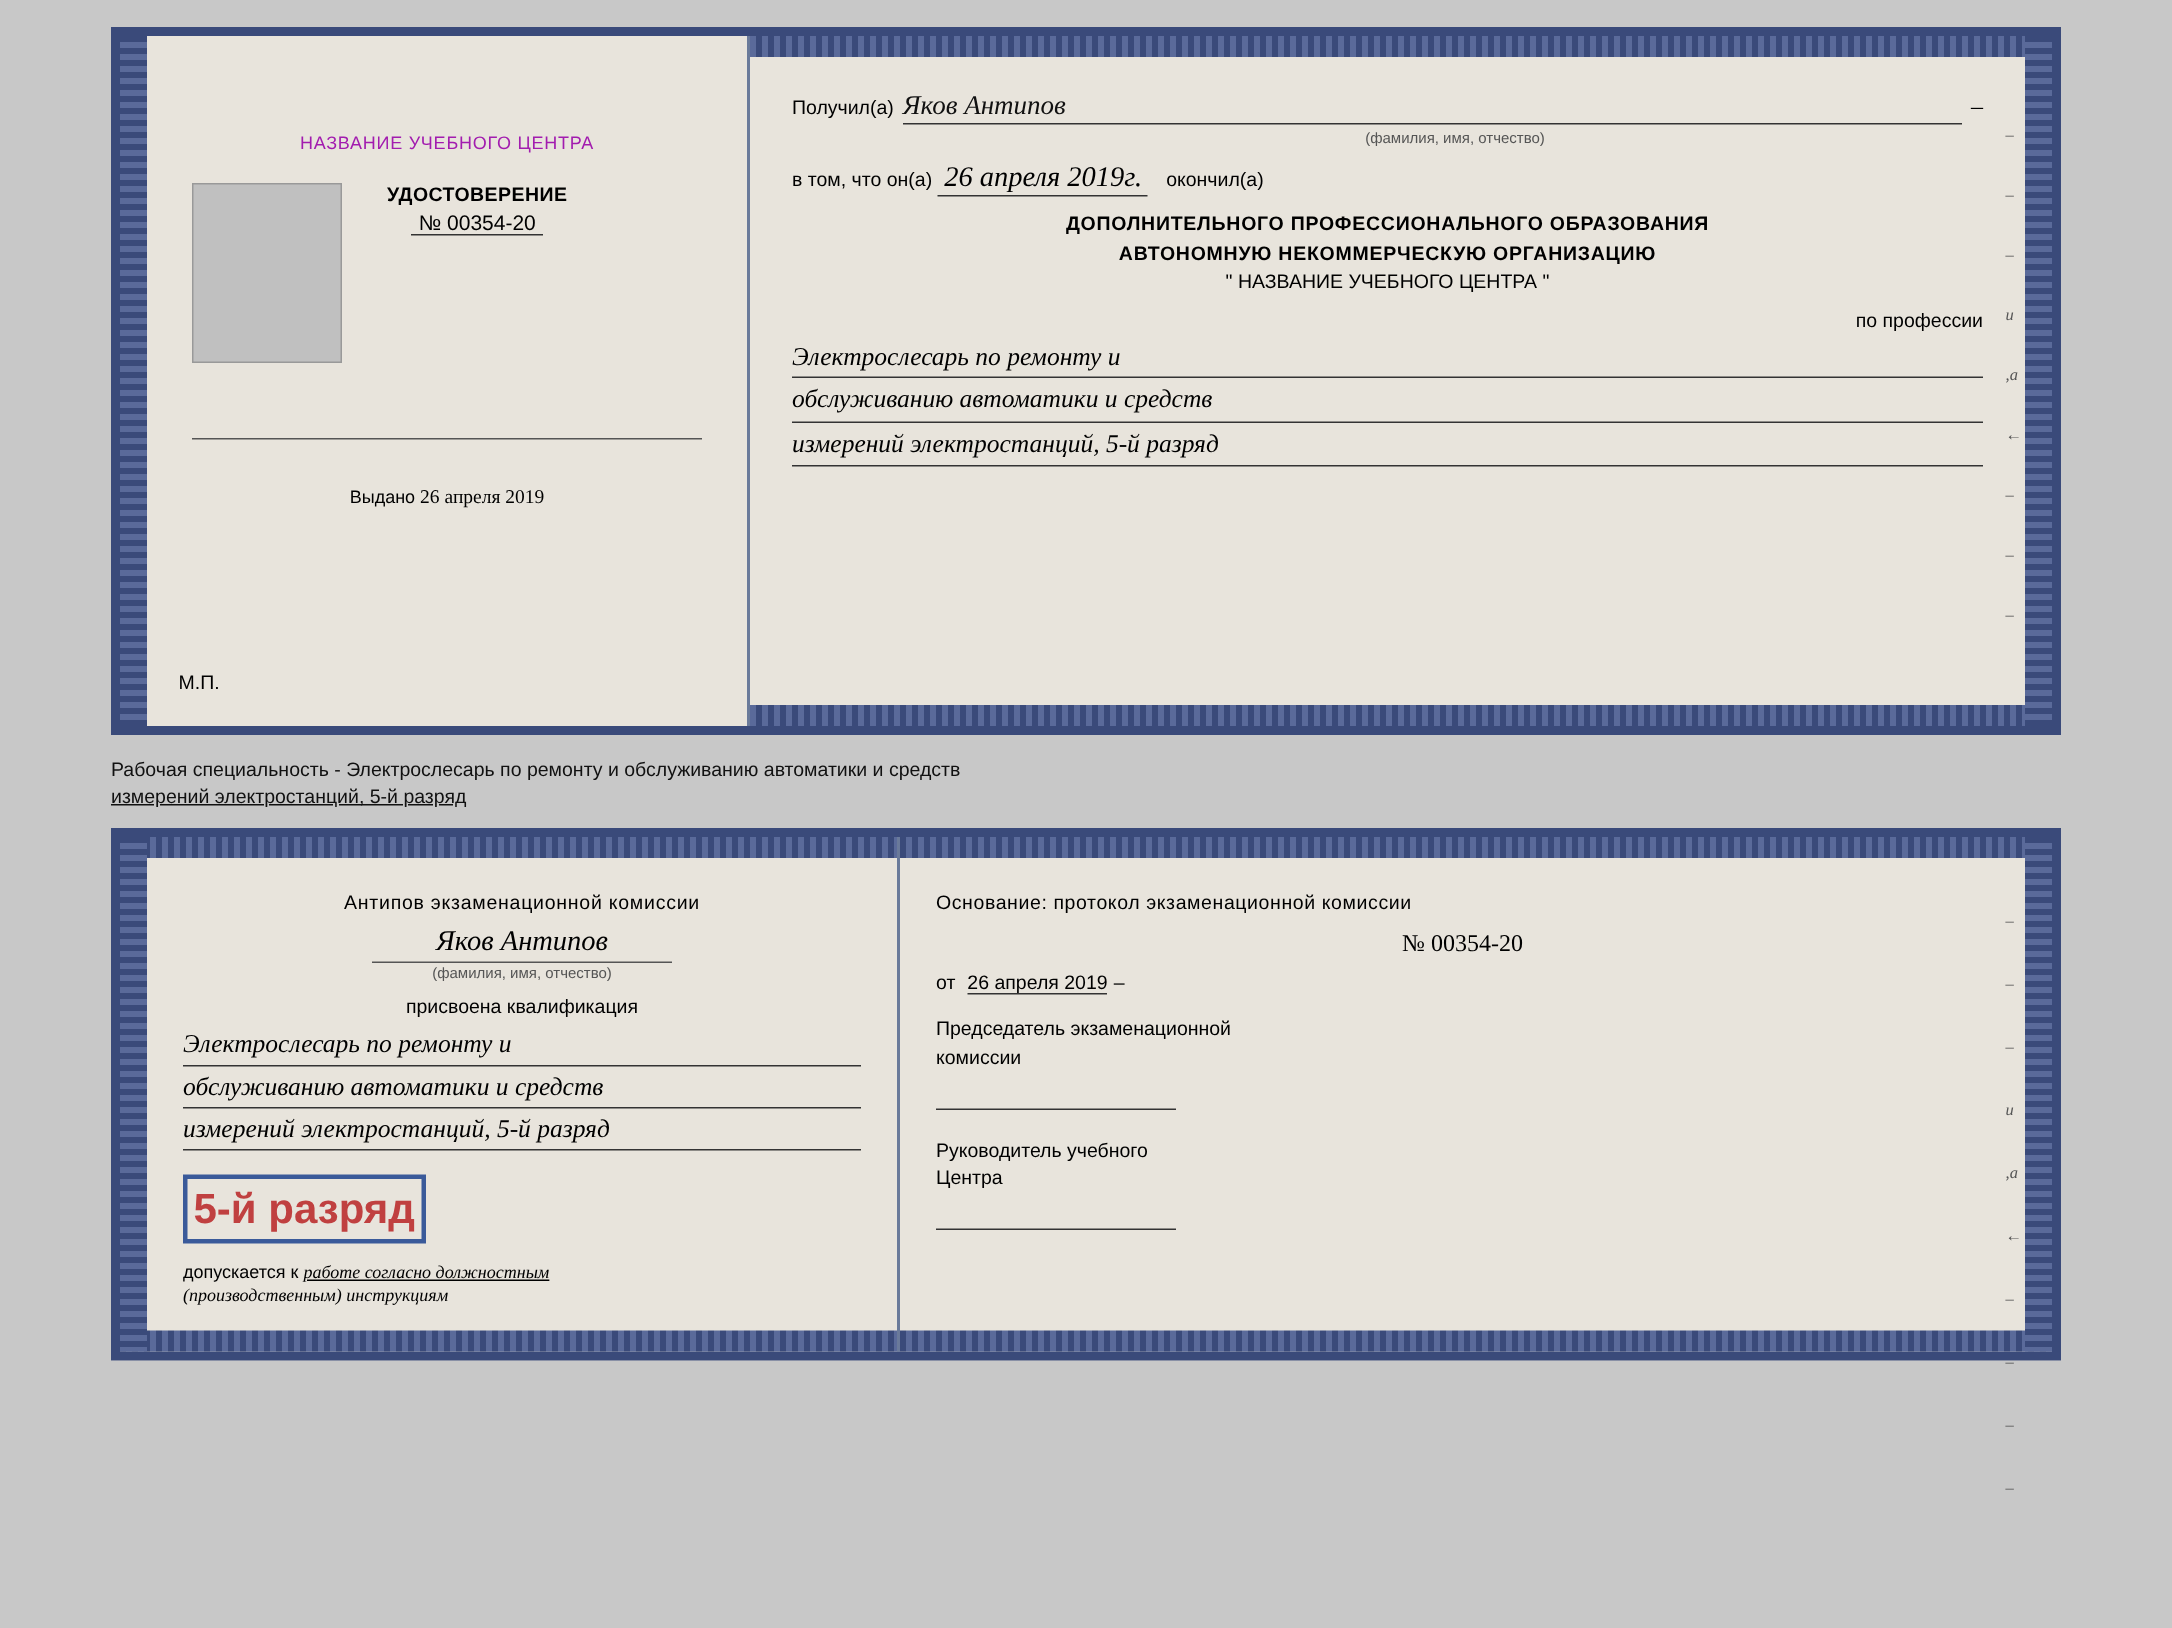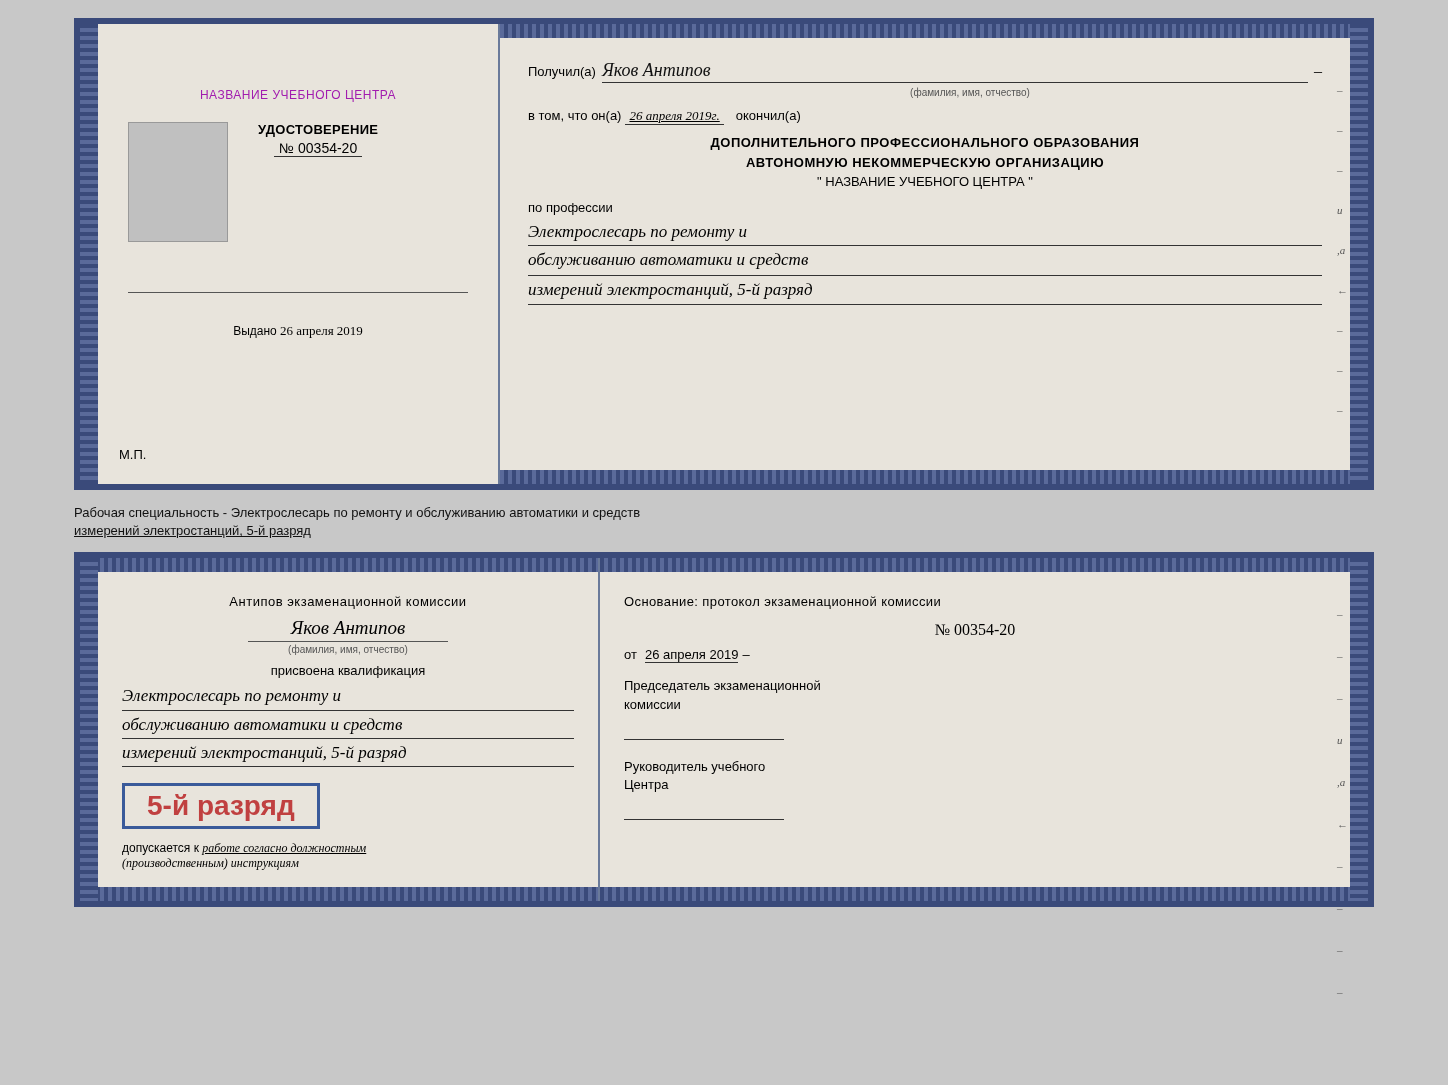--- a/index.html
+++ b/index.html
@@ -203,43 +203,43 @@
       font-size: 13px;
       font-family: Arial, sans-serif;
       margin-bottom: 8px;
       display: flex;
       align-items: baseline;
       gap: 4px;
     }
     .vtom-date {
       font-family: 'Times New Roman', serif;
       font-style: italic;
-      font-size: 13px;
+      font-size: 19px;
       border-bottom: 1px solid #333;
       padding: 0 4px;
-      text-decoration: underline;
     }
 
     .org-block {
       font-size: 13px;
       font-family: Arial, sans-serif;
       text-align: center;
       line-height: 1.5;
       font-weight: normal;
       margin-bottom: 8px;
     }
     .org-block .bold-line {
       font-weight: bold;
       letter-spacing: 0.5px;
     }
 
     .po-professii {
       font-size: 13px;
       font-family: Arial, sans-serif;
       margin-bottom: 3px;
+      text-align: right;
     }
 
     .profession-text {
       font-size: 17px;
       font-family: 'Brush Script MT', cursive, 'Times New Roman', serif;
       font-style: italic;
       line-height: 1.6;
       border-bottom: 1px solid #333;
       display: block;
     }
@@ -332,21 +332,21 @@
       font-family: 'Brush Script MT', cursive, 'Times New Roman', serif;
       font-style: italic;
       line-height: 1.6;
       border-bottom: 1px solid #333;
       display: block;
     }
 
     .razryad-badge {
       border: 3px solid #3a5a9a;
       display: inline-block;
-      padding: 4px 22px;
+      padding: 4px 4px;
       font-size: 28px;
       font-weight: bold;
       font-family: Arial, sans-serif;
       color: #c04040;
       text-align: center;
       margin: 8px 0;
     }
 
     .dopuskaetsya {
       font-size: 12px;

